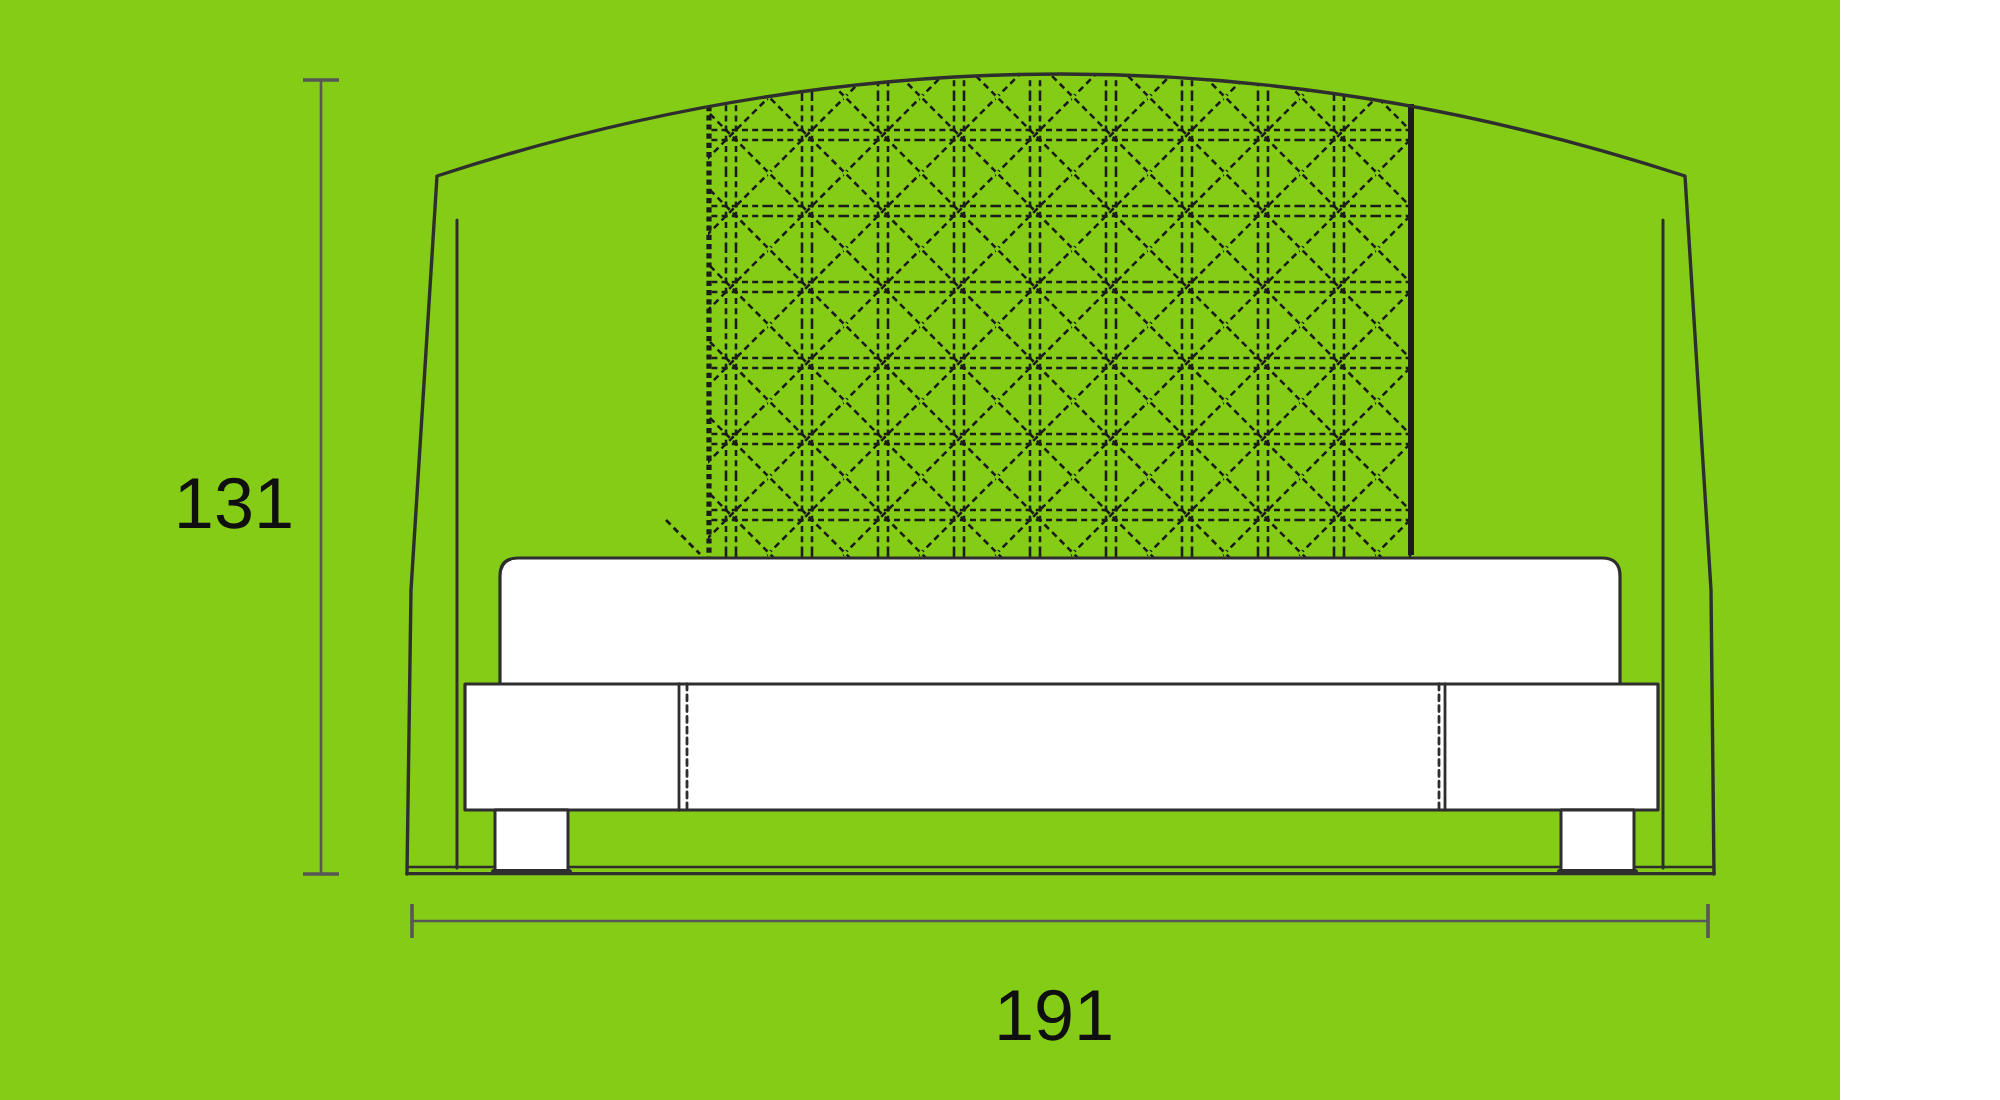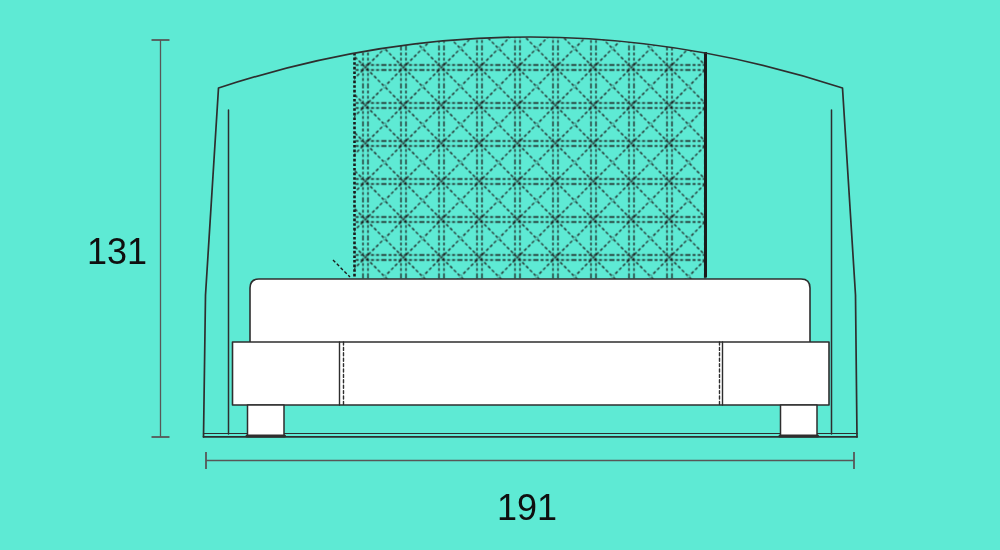--- a/index.html
+++ b/index.html
@@ -6,23 +6,23 @@
     margin: 0;
     padding: 0;
     background: #ffffff;
     width: 1000px;
     height: 550px;
     overflow: hidden;
     font-family: "Liberation Sans", sans-serif;
   }
   .stage {
     position: relative;
-    width: 1000px;
+    width: 920px;
     height: 550px;
-    background: #5eead4;
+    background: #84cc16;
   }
   svg text {
     font-family: "Liberation Sans", sans-serif;
     font-size: 36px;
   }
 </style>
 </head>
 <body>
 
 <div class="stage">

